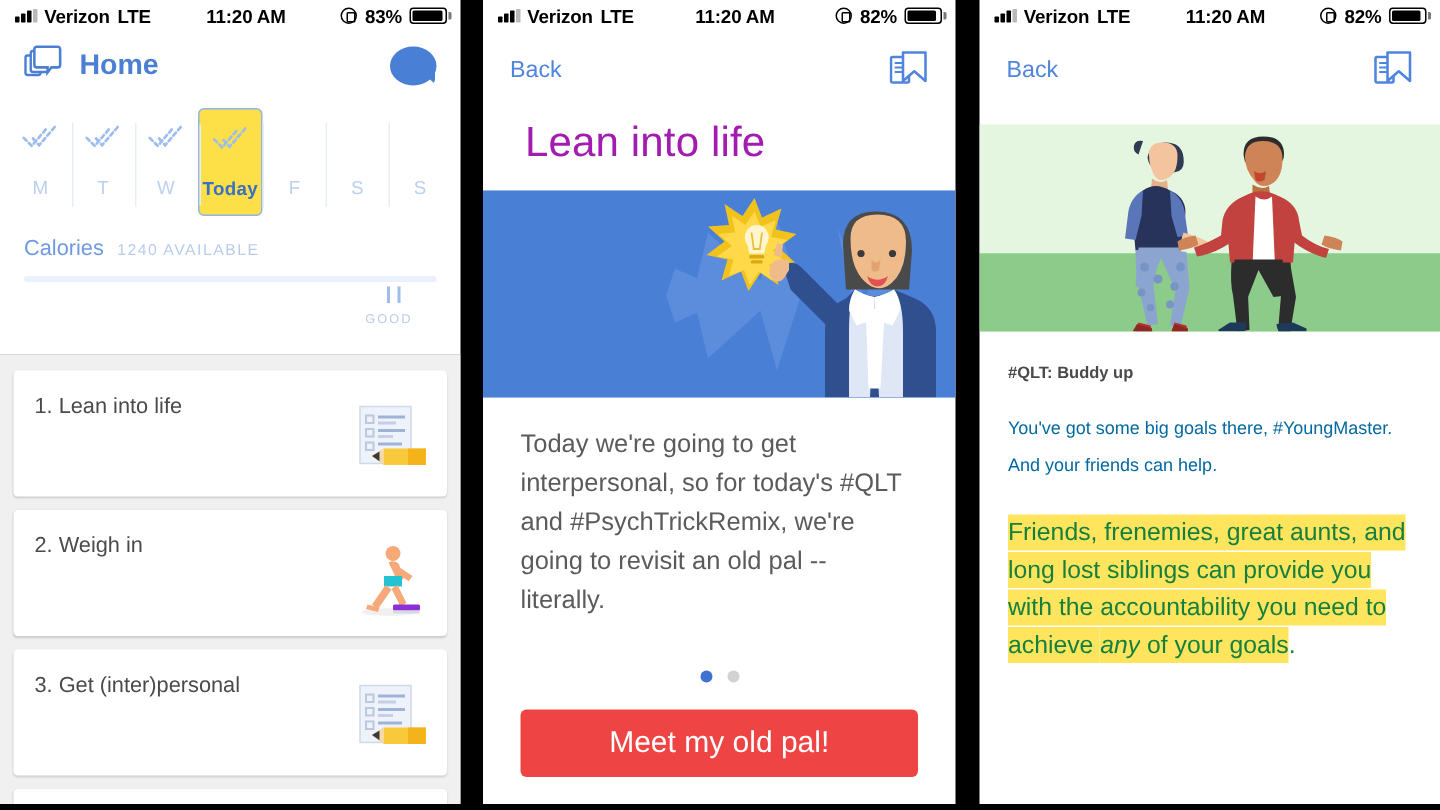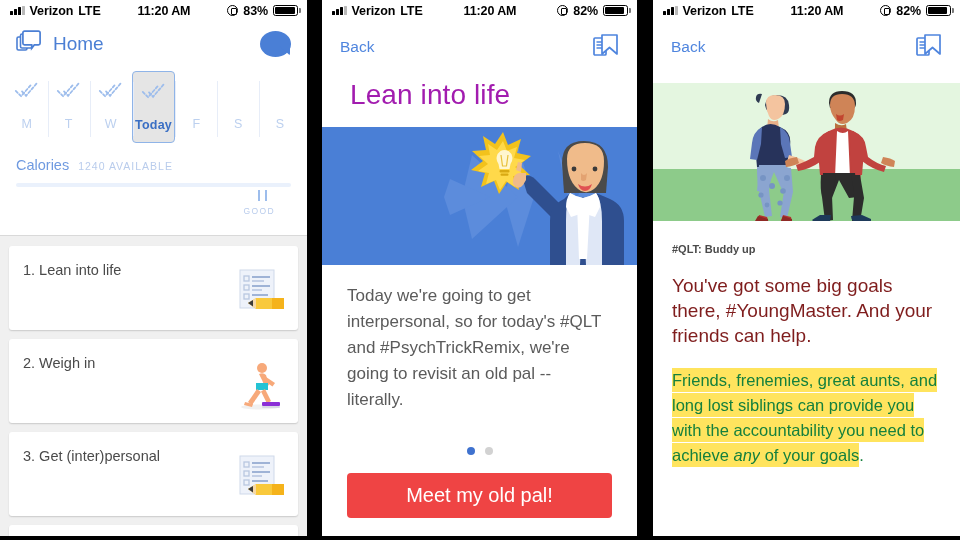--- a/index.html
+++ b/index.html
@@ -43,35 +43,35 @@
   .lockicon::after{
     content:''; position:absolute; left: 2.6px; top: 2.2px;
     width: 4.5px; height: 5px; border: 1.3px solid #000; border-radius: 1px;
   }
   .battery { position: relative; width: 25px; height: 11.5px; display:inline-block; }
   .battery .shell { position:absolute; inset:0; border:1.2px solid #000; border-radius:2.6px; }
   .battery .fill { position:absolute; left:1.8px; top:1.8px; bottom:1.8px; background:#000; border-radius:1px; }
   .battery .nub { position:absolute; right:-2.6px; top:3.6px; width:1.8px; height:4.2px; background:#7a7a7a; border-radius:0 1px 1px 0; }
 
   
-  .p1-header { display:flex; align-items:center; justify-content:space-between; padding: 9px 16px 8px 16px; }
+  .p1-header { display:flex; align-items:center; justify-content:space-between; padding: 9px 16px 8px 16px; font-weight: bold; }
   .p1-home { display:flex; align-items:center; gap: 11px; }
   .p1-home-title { color:#4b7fd4; font-size:19px; }
   .chat-bubble { width: 31px; height: 26px; position: relative; }
   .chat-bubble .b { position:absolute; inset:0; background:#4a7fd6; border-radius:50%; }
   .chat-bubble .t { position:absolute; right:1px; bottom:1px; width:11px; height:10px; background:#4a7fd6;
        clip-path: polygon(0 0, 100% 100%, 100% 0); border-bottom-right-radius: 3px;}
 
   .daystrip { display:flex; padding: 6px 6px 0 6px; height: 78px; }
   .day { flex:1; position:relative; display:flex; flex-direction:column; align-items:center;
          justify-content:flex-start; padding-top: 10px; }
   .day + .day::before { content:''; position:absolute; left:0; top: 10px; bottom: 6px; width:1px; background:#e7edf8; }
   .day .chk { width: 25px; height: 18px; }
   .day .lbl { font-size: 12.5px; color:#bcd0ef; margin-top: 18px; letter-spacing: 0.2px; }
-  .day.today { background:#e5e5e5; border:1.3px solid #8fb4e8; border-radius:4px; }
+  .day.today { background:#fde047; border:1.3px solid #8fb4e8; border-radius:4px; }
   .day.today .lbl { color:#3a6fc4; font-weight:bold; }
   .day.off .chk { visibility: hidden; }
 
   .calories { padding: 14px 16px 0 16px; }
   .cal-row { display:flex; align-items:baseline; gap:9px; }
   .cal-title { font-size:14.5px; color:#6f9ae0; }
   .cal-sub { font-size:10.5px; color:#b9ccec; letter-spacing:1px; }
   .cal-track { margin-top:10px; height:4px; border-radius:2px; background:#eaf1fc; position:relative; }
   .cal-marks { position:absolute; right:24px; top:7px; display:flex; gap:5px; }
   .cal-marks i { display:block; width:2px; height:11px; background:#9dbdec; }
@@ -101,21 +101,21 @@
   .cta {
     margin: 18px 25px 0 25px; height: 45px; background:#ef4444; border:none; border-radius:4px;
     color:#fff; font-size:20px; font-family:"Liberation Sans", sans-serif; width: calc(100% - 50px);
     cursor:pointer;
   }
 
   
   .hero3 { margin-top: 22px; width:100%; height:138px; position:relative; overflow:hidden;
            background: linear-gradient(to bottom, #e4f6e0 0%, #e4f6e0 62%, #8dcb8a 62%, #8dcb8a 100%); }
   .p3-h { padding: 22px 19px 0 19px; font-size:11px; font-weight:bold; color:#4a4a4a; }
-  .p3-p { padding: 18px 19px 0 19px; font-size:19px; line-height:25px; color:#7f1d1d; }
+  .p3-p { padding: 18px 19px 0 19px; font-size:12px; line-height:25px; color:#0369a1; }
   .p3-hl { padding: 20px 19px 0 19px; font-size:16.5px; line-height:25px; color:#15803d; }
   .hl { background:#ffe45e; box-decoration-break: clone; -webkit-box-decoration-break: clone; padding: 3px 0; }
   .ital { font-style: italic; }
 </style>
 </head>
 <body>
 
 <div class="stage">
 
   <div class="panel panel-1">

